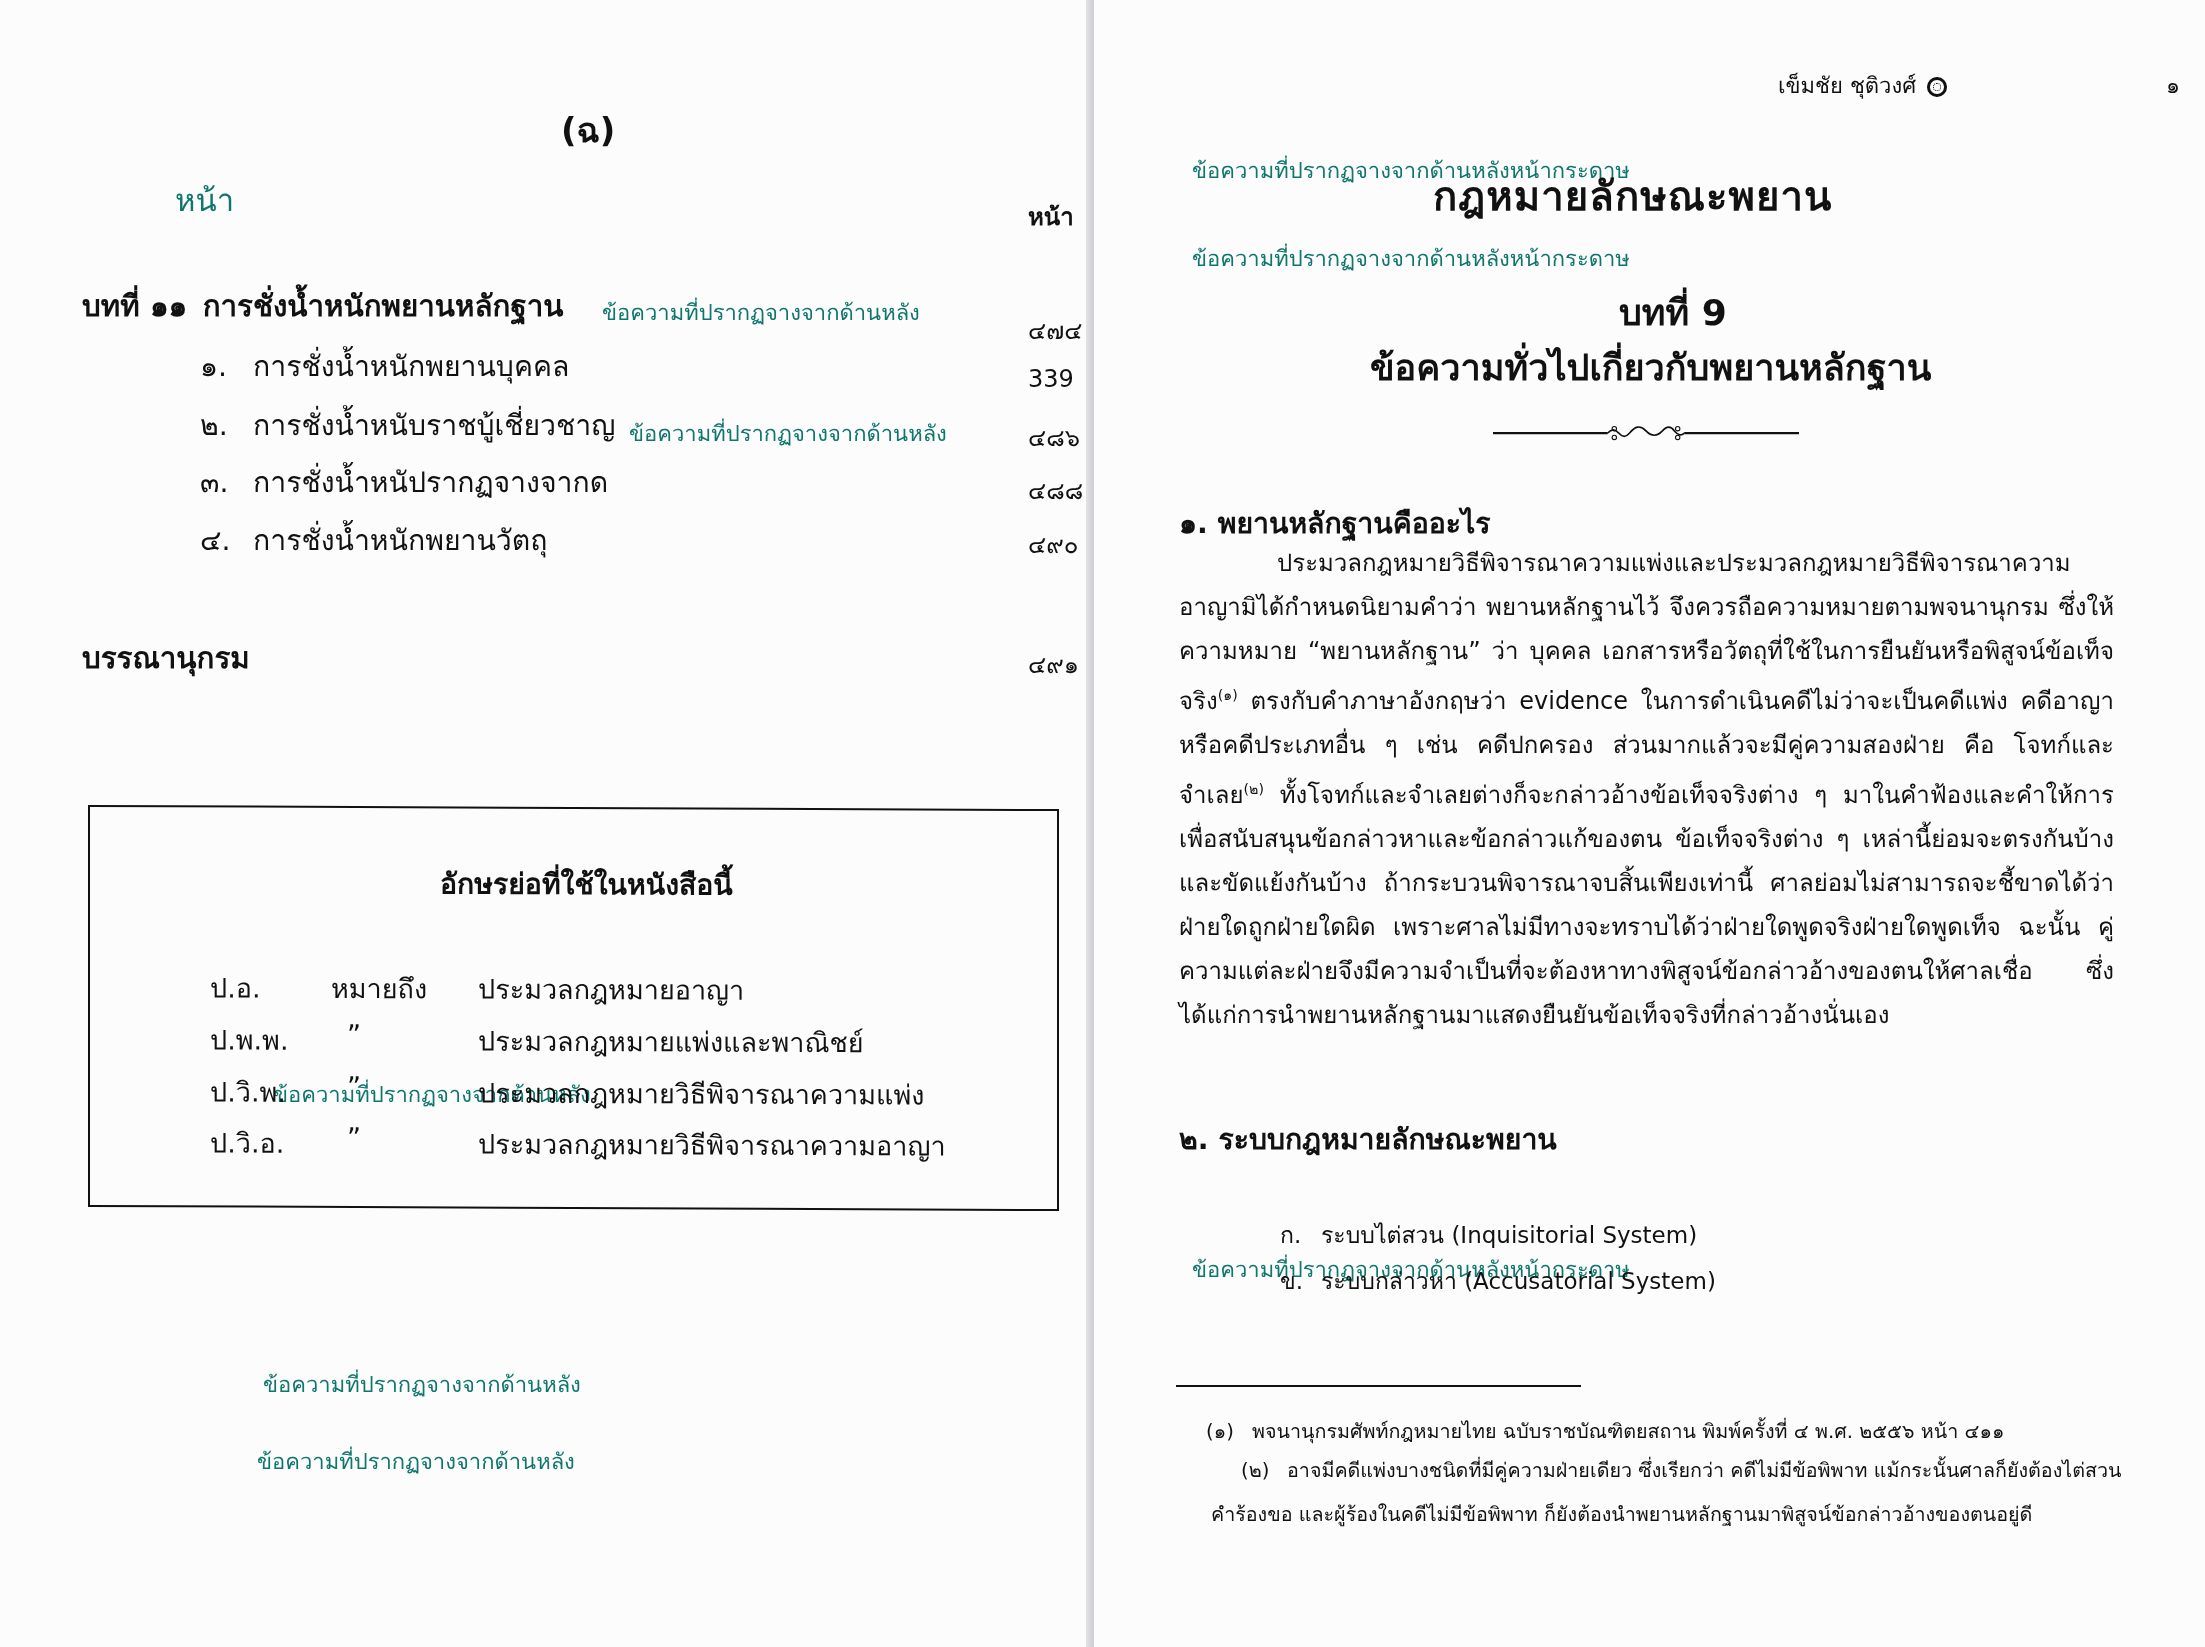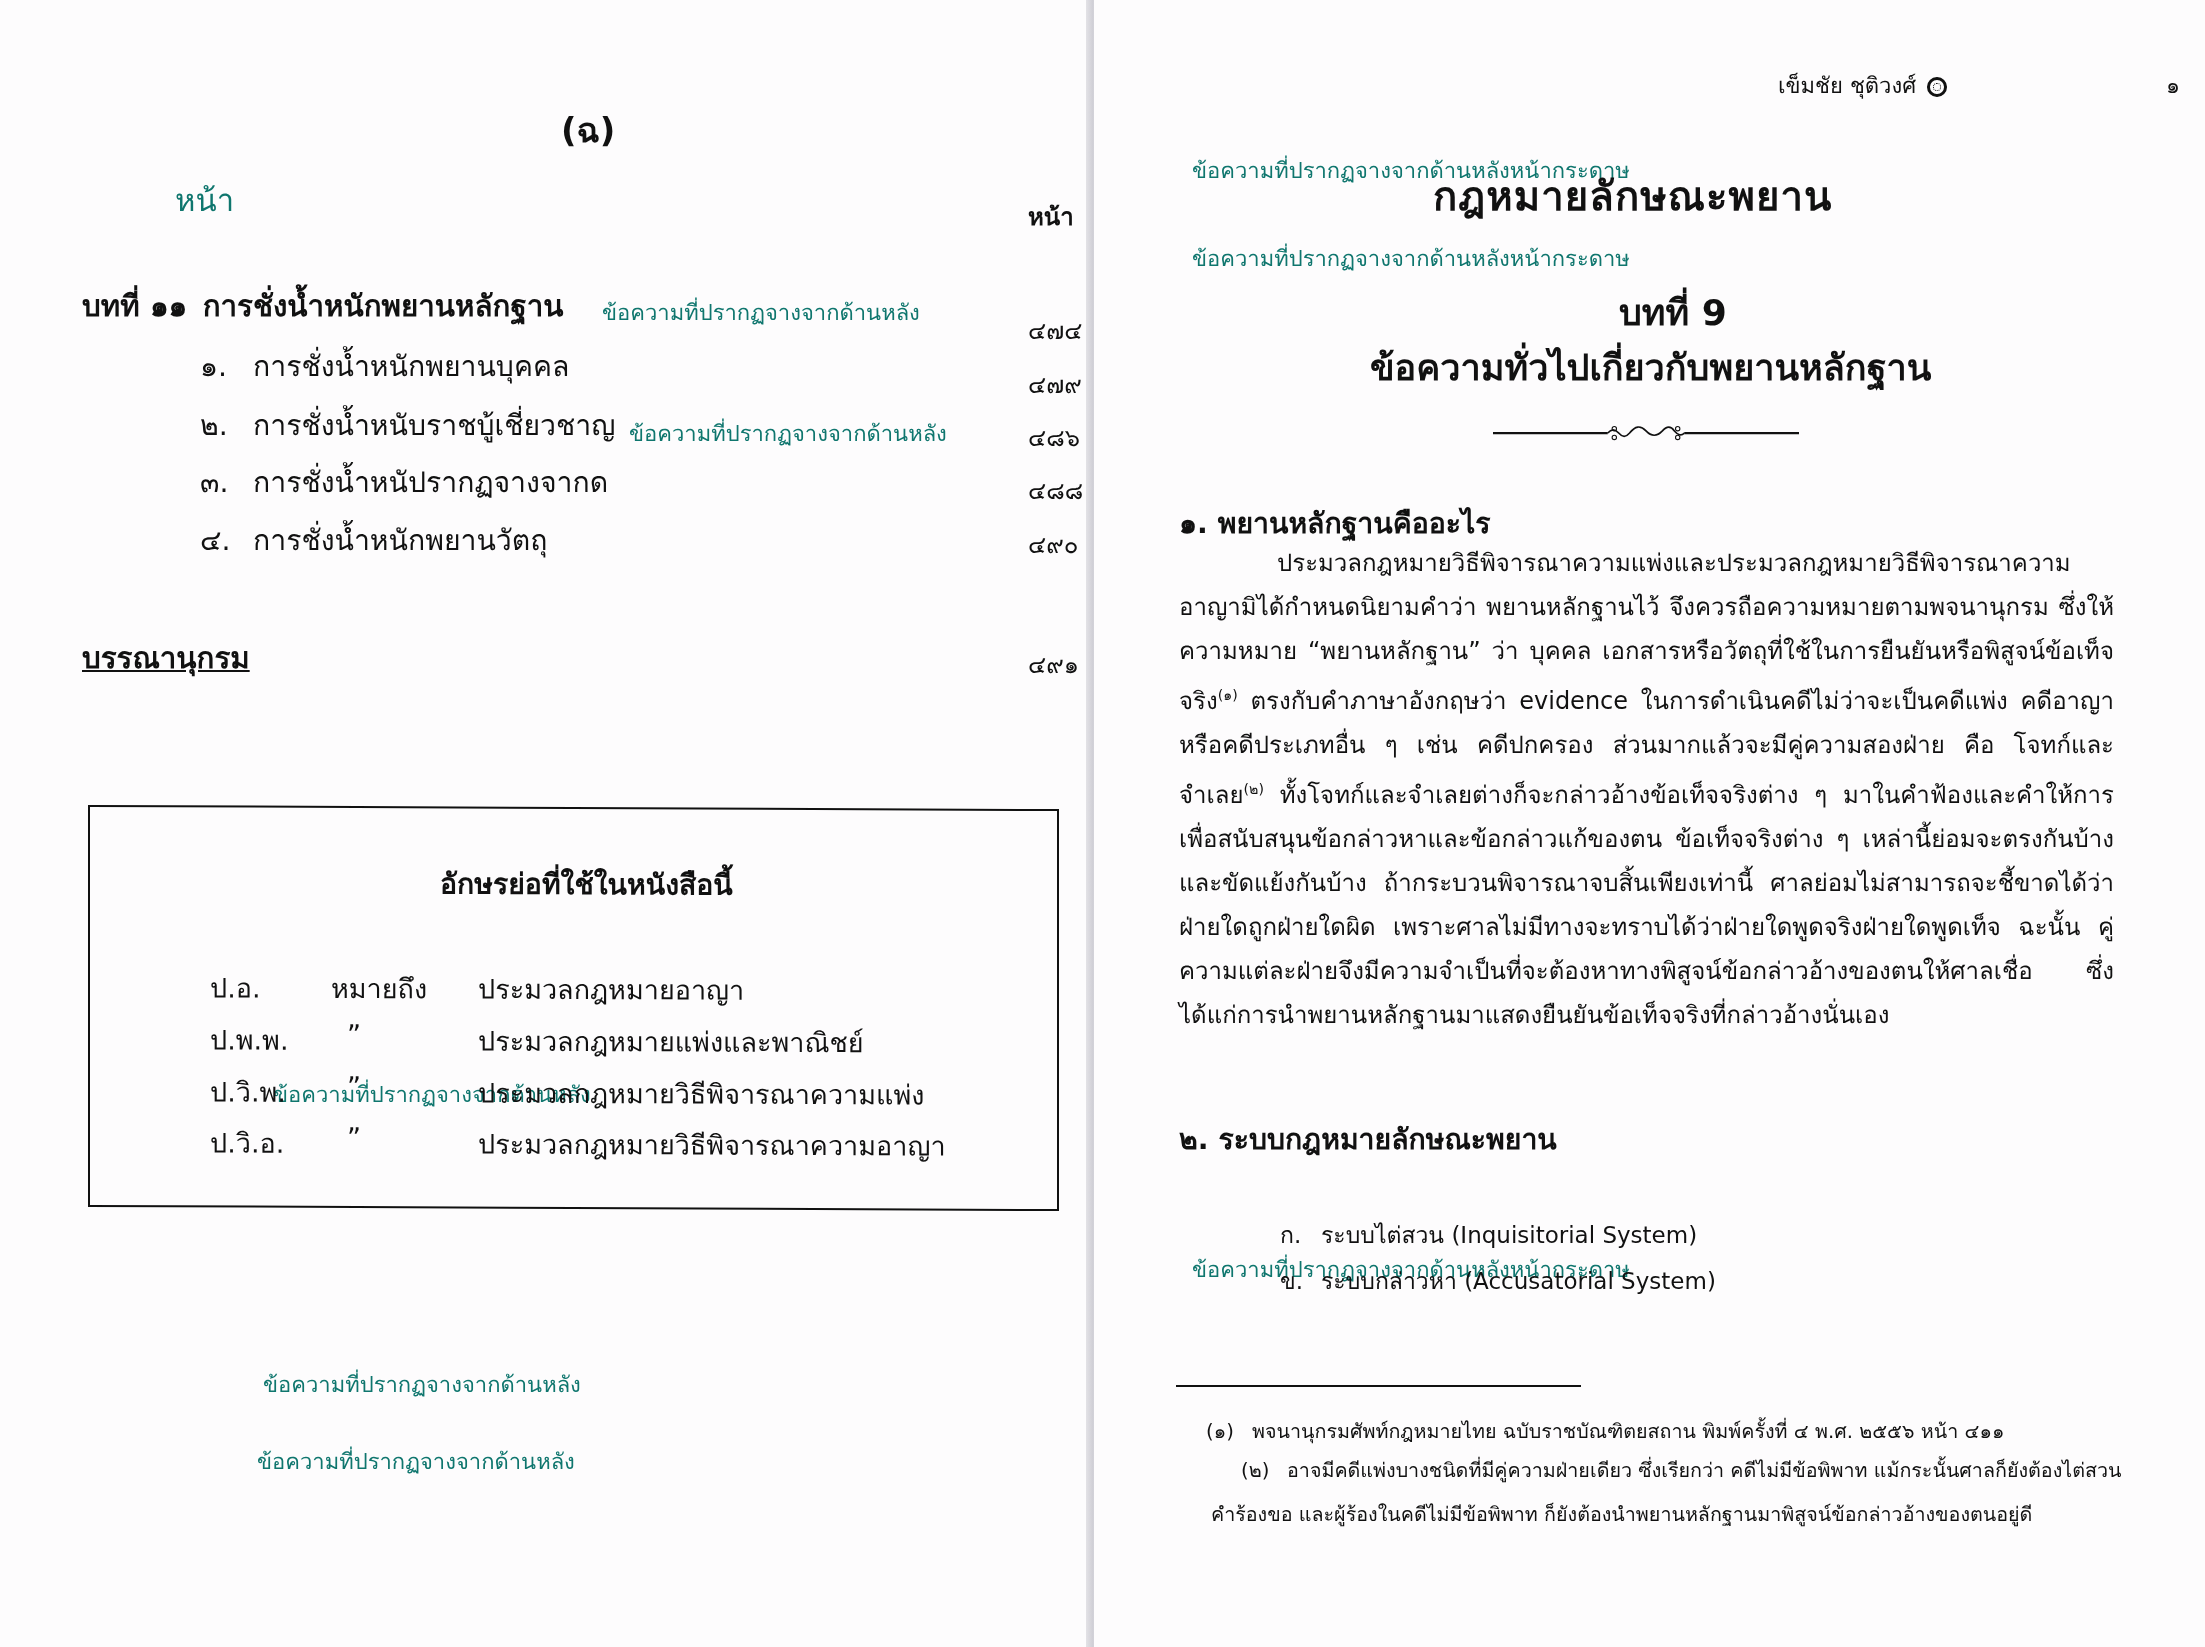--- a/index.html
+++ b/index.html
@@ -20,21 +20,21 @@
     }
     .abs { position: absolute; white-space: nowrap; }
     
     .roman-page { left: 561px; top: 103px; font-size: 34px; font-weight: bold; }
     .toc-col-head { left: 1028px; top: 197px; font-size: 24px; font-weight: bold; }
     .chapter-line { left: 82px; top: 282px; font-size: 29.5px; font-weight: bold; }
     .chapter-line .num { margin-right: 15.3px; }
     .toc-item { font-size: 28.4px; }
     .toc-item .idx { display: inline-block; width: 53px; }
     .toc-page { left: 1028px; font-size: 24px; }
-    .biblio { left: 82px; top: 634px; font-size: 29.5px; font-weight: bold; text-decoration: underline; }
+    .biblio { left: 82px; top: 634px; font-size: 29.5px; font-weight: bold; }
     .abbr-box {
       position: absolute; left: 88px; top: 807px; width: 971px; height: 402px;
       border: 2.7px solid #111; box-sizing: border-box;
       transform: skewY(0.25deg);
     }
     .abbr-title { left: 350px; top: 52px; font-size: 28.4px; font-weight: bold; }
     .abbr-row { font-size: 27px; }
     .abbr-row .code { position: absolute; left: 120px; }
     .abbr-row .mean { position: absolute; left: 241px; }
     .abbr-row .full { position: absolute; left: 388px; }
@@ -77,21 +77,21 @@
     <div class="abs toc-col-head">หน้า</div>
 
     <div class="abs chapter-line">
       <span class="num">บทที่ ๑๑</span><span>การชั่งน้ำหนักพยานหลักฐาน</span>
     </div>
     <div class="abs toc-page" style="top:311px;">๔๗๔</div>
 
     <div class="abs toc-item" style="left:200px;top:343px;">
       <span class="idx">๑.</span><span>การชั่งน้ำหนักพยานบุคคล</span>
     </div>
-    <div class="abs toc-page" style="top:365px;">๔๗๙</div>
+    <div class="abs toc-page" style="top:365px;">339</div>
 
     <div class="abs toc-item" style="left:200px;top:402px;">
       <span class="idx">๒.</span><span>การชั่งน้ำหนับราชบู้เชี่ยวชาญ</span>
     </div>
     <div class="abs toc-page" style="top:418px;">๔๘๖</div>
 
     <div class="abs toc-item" style="left:200px;top:459px;">
       <span class="idx">๓.</span><span>การชั่งน้ำหนัปรากฏจางจากด</span>
     </div>
     <div class="abs toc-page" style="top:471px;">๔๘๘</div>

